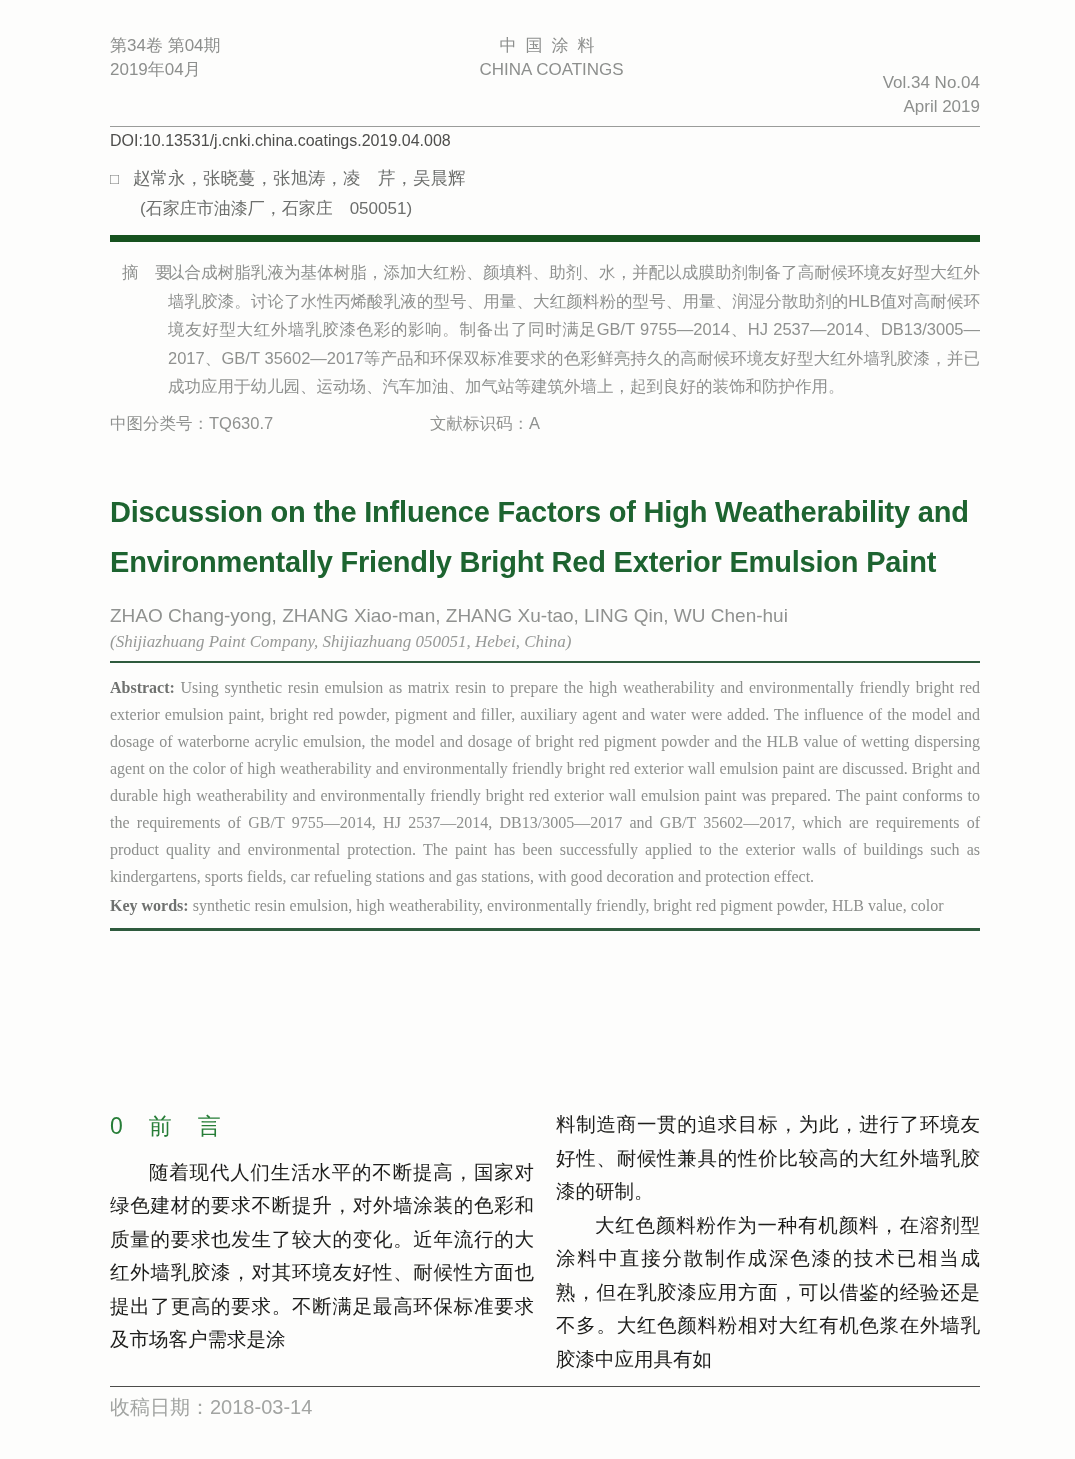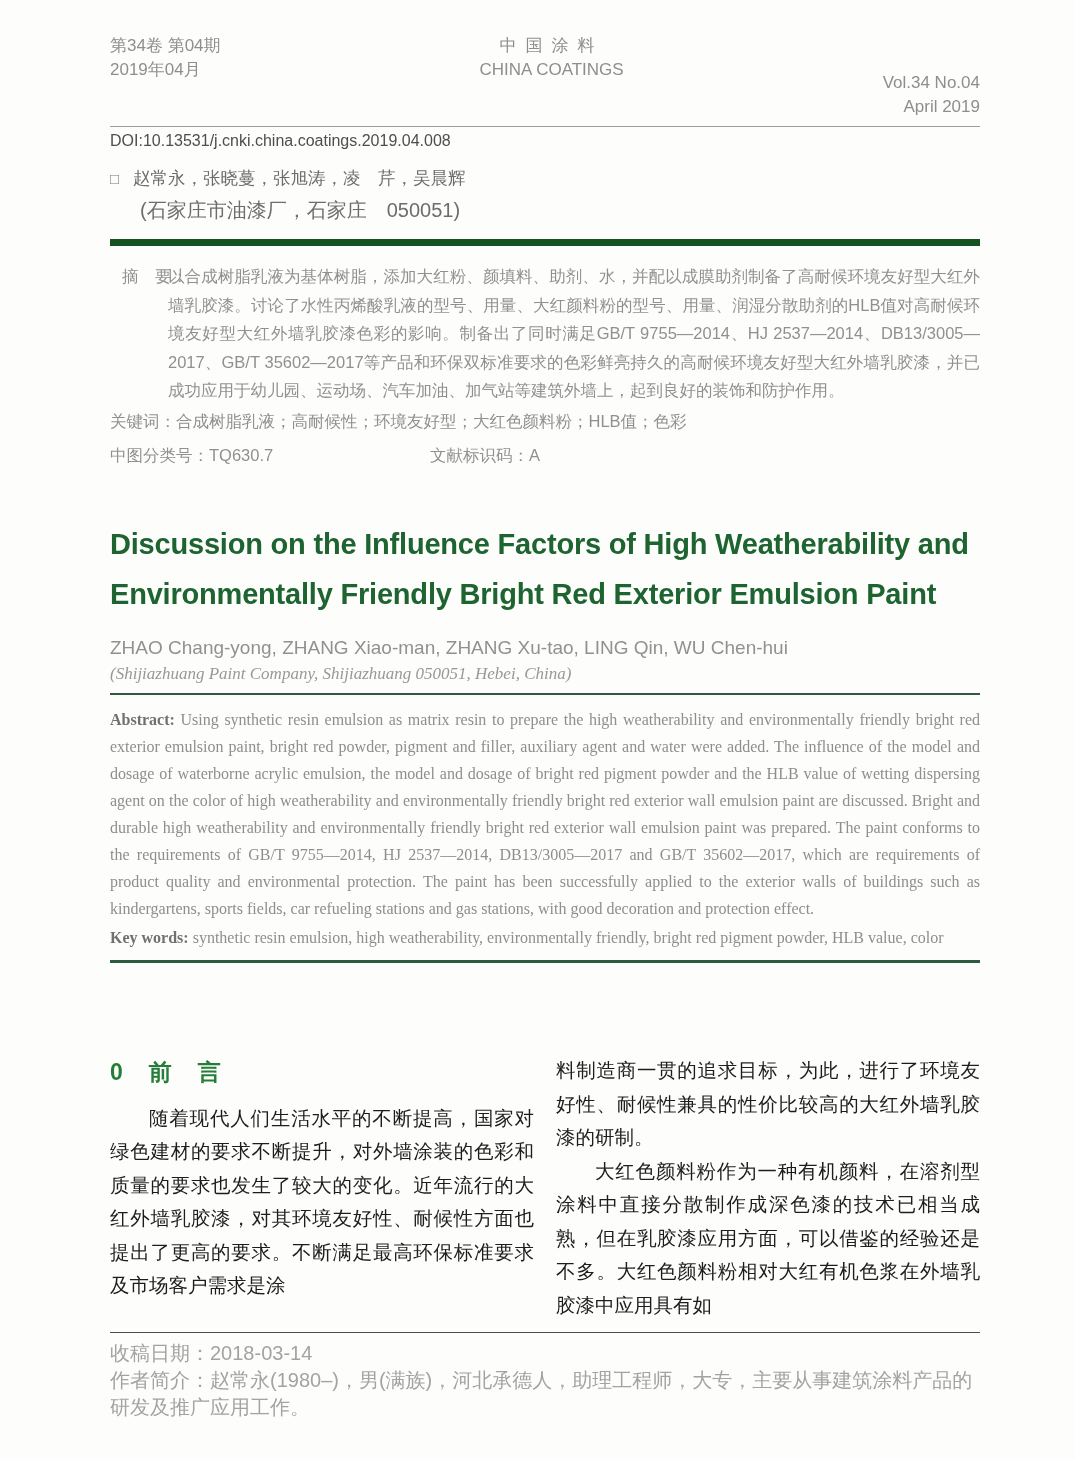--- a/index.html
+++ b/index.html
@@ -18,21 +18,21 @@
   .jname-cn { letter-spacing:9px; }
   .header-rule { border:none; border-top:1.5px solid #9a9c9a; margin-top:7px; }
   .doi-line { margin-top:5px; color:#4e4e4c; font-size:16px; }
   
   .title-cn {
     margin-top:50px; color:#266934; font-weight:bold;
     font-size:47px; line-height:64px; letter-spacing:2px; width:900px;
   }
   .authors-row { margin-top:16px; color:#6c6e6c; font-size:17.5px; display:flex; align-items:center; }
   .author-marker { font-size:15px; margin-right:14px; color:#7a7c7a; }
-  .affil-cn { margin-top:7px; color:#6c6e6c; font-size:20px; padding-left:30px; }
+  .affil-cn { margin-top:7px; color:#6c6e6c; font-size:17px; padding-left:30px; }
   .green-bar { margin-top:15px; height:7px; background:#16521f; width:100%; }
   
   .abstract-cn { margin-top:16px; position:relative; padding-left:58px; color:#8f918f; font-size:16.5px; line-height:28.5px; text-align:justify; }
   .abstract-cn .ab-label { position:absolute; left:12px; top:0; color:#8f918f; }
   .keywords-cn { margin-top:6px; color:#8f918f; font-size:16.5px; }
   .clc-row { margin-top:12px; display:flex; color:#8f918f; font-size:16.5px; }
   .clc-row .clc { flex:0 0 320px; }
   .clc-row .doccode { flex:0 0 235px; }
   
   .title-en {
@@ -42,21 +42,21 @@
   .authors-en { margin-top:18px; color:#909290; font-size:19px; }
   .affil-en { margin-top:5px; color:#979997; font-size:17px; font-style:italic; font-family:"Liberation Serif", serif; }
   .green-line { margin-top:9px; height:2.5px; background:#2e5b3d; width:100%; }
   
   .abstract-en { margin-top:11px; color:#8d8f8d; font-size:16px; line-height:27px; text-align:justify; font-family:"Liberation Serif", serif; }
   .abstract-en b, .kw-en b { color:#6f716f; }
   .kw-en { margin-top:2px; color:#8d8f8d; font-size:16px; line-height:27px; font-family:"Liberation Serif", serif; }
   
   .body-cols { margin-top:auto; display:flex; gap:22px; color:#1d1d1b; font-size:19.5px; line-height:33.5px; text-align:justify; }
   .bcol { flex:1 1 0; }
-  .sec-head { color:#267d37; font-weight:bold; font-size:23px; margin:2px 0 12px 0; }
+  .sec-head { color:#267d37; font-weight:normal; font-size:23px; margin:2px 0 12px 0; }
   .sec-head .sec-no { margin-right:26px; }
   .sec-head .sp { letter-spacing:26px; }
   .para { text-indent:2em; }
   
   .note-rule { border:none; border-top:1.5px solid #4c4c4a; margin-top:10px; }
   .footnotes { margin-top:7px; color:#a2a4a2; font-size:20px; line-height:27px; }
 </style>
 </head>
 <body>
 
@@ -83,21 +83,20 @@
     <span class="author-marker">□</span>
     <span>赵常永，张晓蔓，张旭涛，凌　芹，吴晨辉</span>
   </div>
   <div class="affil-cn">(石家庄市油漆厂，石家庄　050051)</div>
   <div class="green-bar"></div>
 
   <div class="abstract-cn">
     <span class="ab-label">摘　要：</span>
     <span>以合成树脂乳液为基体树脂，添加大红粉、颜填料、助剂、水，并配以成膜助剂制备了高耐候环境友好型大红外墙乳胶漆。讨论了水性丙烯酸乳液的型号、用量、大红颜料粉的型号、用量、润湿分散助剂的HLB值对高耐候环境友好型大红外墙乳胶漆色彩的影响。制备出了同时满足GB/T 9755—2014、HJ 2537—2014、DB13/3005—2017、GB/T 35602—2017等产品和环保双标准要求的色彩鲜亮持久的高耐候环境友好型大红外墙乳胶漆，并已成功应用于幼儿园、运动场、汽车加油、加气站等建筑外墙上，起到良好的装饰和防护作用。</span>
   </div>
-  <div class="keywords-cn">关键词：合成树脂乳液；高耐候性；环境友好型；大红色颜料粉；HLB值；色彩</div>
   <div class="clc-row">
     <span class="clc">中图分类号：TQ630.7</span>
     <span class="doccode">文献标识码：A</span>
   </div>
 
   <div class="title-en">Discussion on the Influence Factors of High Weatherability and Environmentally Friendly Bright Red Exterior Emulsion Paint</div>
   <div class="authors-en">ZHAO Chang-yong, ZHANG Xiao-man, ZHANG Xu-tao, LING Qin, WU Chen-hui</div>
   <div class="affil-en">(Shijiazhuang Paint Company, Shijiazhuang 050051, Hebei, China)</div>
   <div class="green-line"></div>
 
@@ -118,16 +117,15 @@
     </div>
     <div class="bcol">
       <div>料制造商一贯的追求目标，为此，进行了环境友好性、耐候性兼具的性价比较高的大红外墙乳胶漆的研制。</div>
       <div class="para">大红色颜料粉作为一种有机颜料，在溶剂型涂料中直接分散制作成深色漆的技术已相当成熟，但在乳胶漆应用方面，可以借鉴的经验还是不多。大红色颜料粉相对大红有机色浆在外墙乳胶漆中应用具有如</div>
     </div>
   </div>
 
   <hr class="note-rule">
   <div class="footnotes">
     <div>收稿日期：2018-03-14</div>
-    <div>作者简介：赵常永(1980–)，男(满族)，河北承德人，助理工程师，大专，主要从事建筑涂料产品的研发及推广应用工作。</div>
   </div>
 
 </div>
 
 </body></html>

